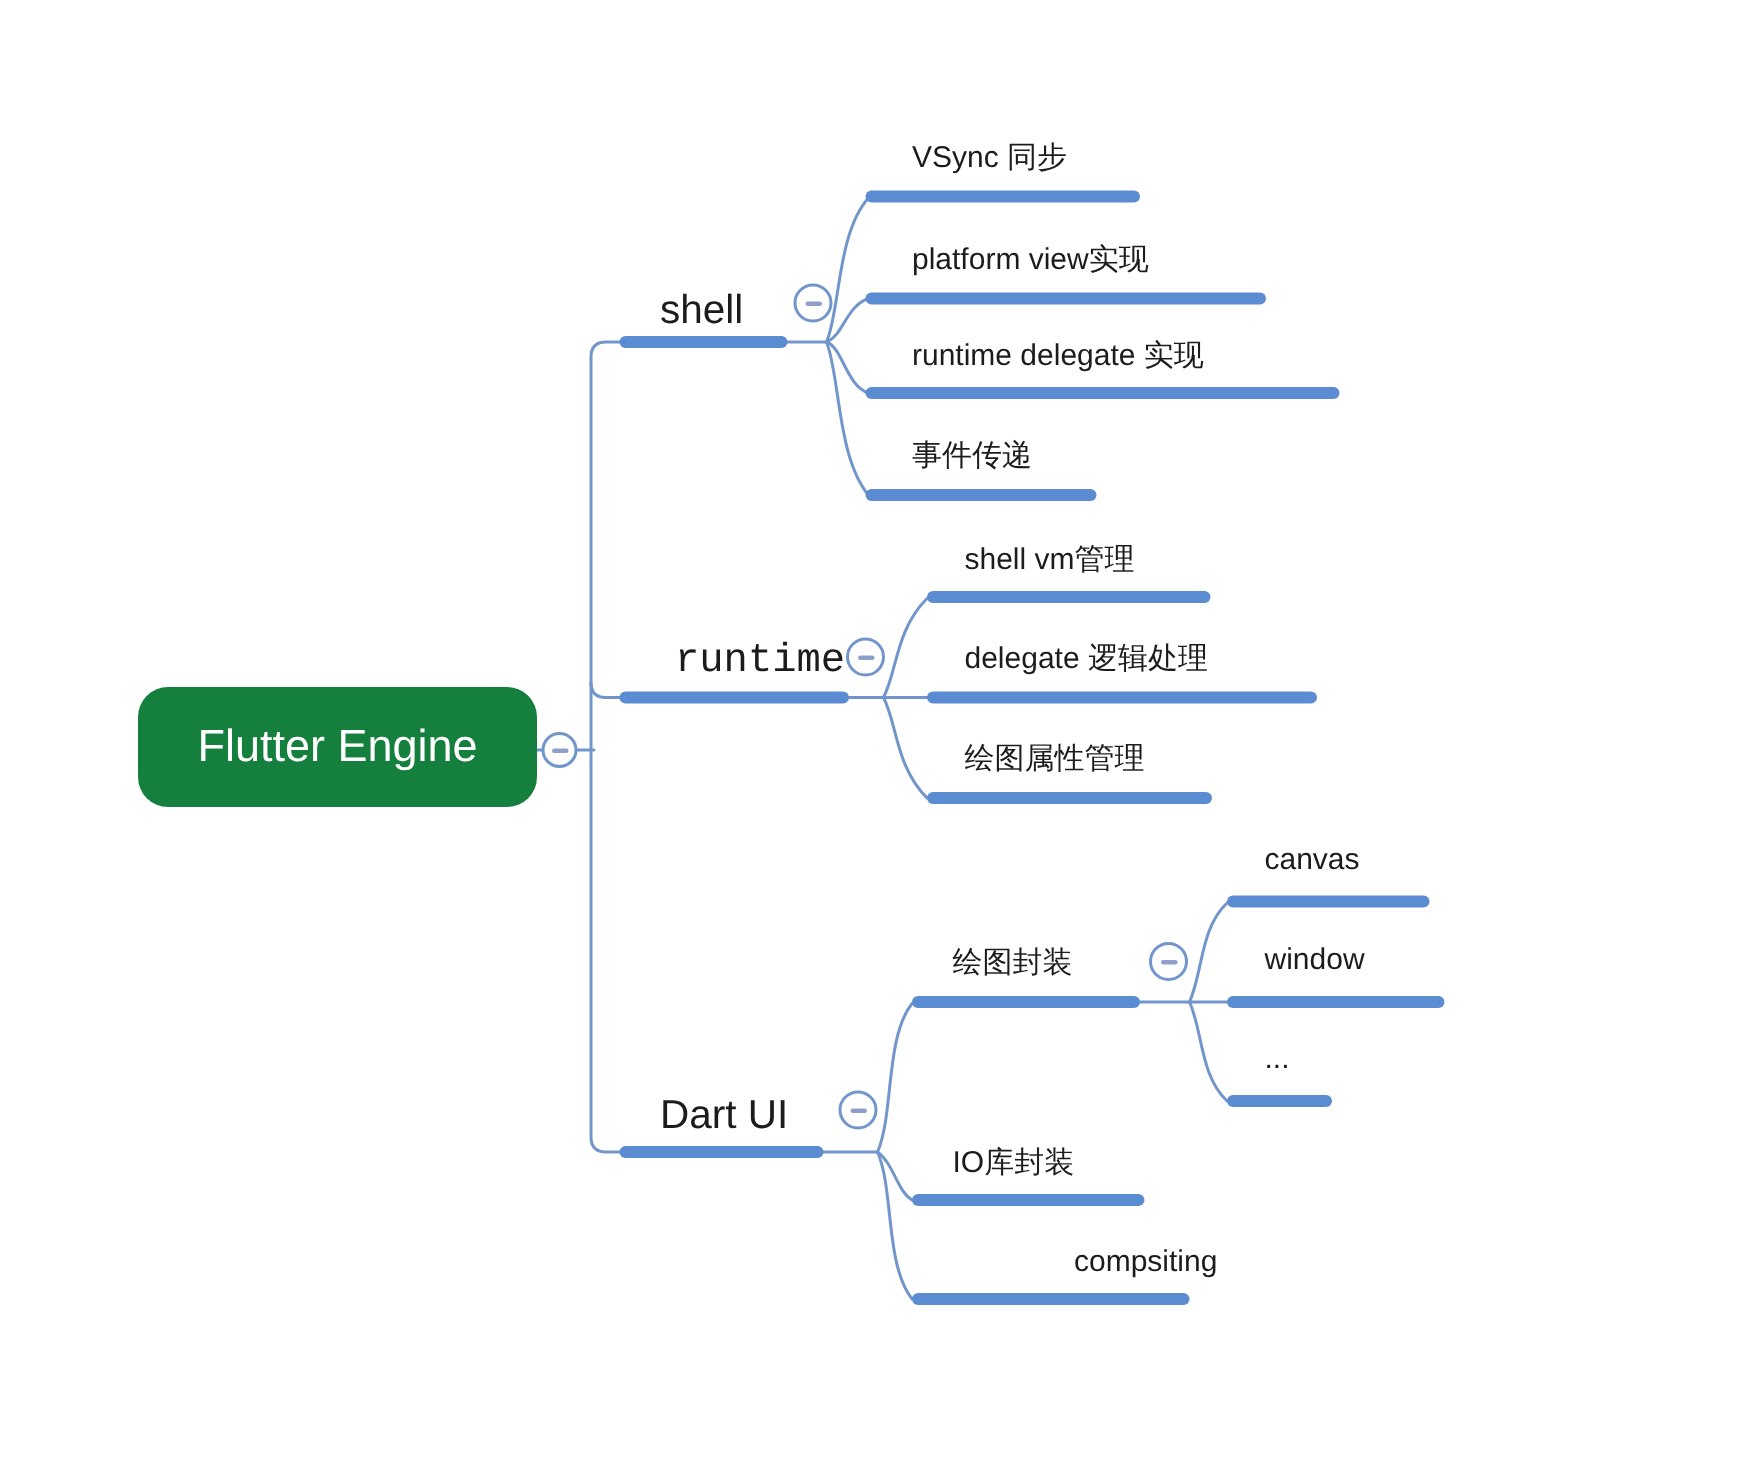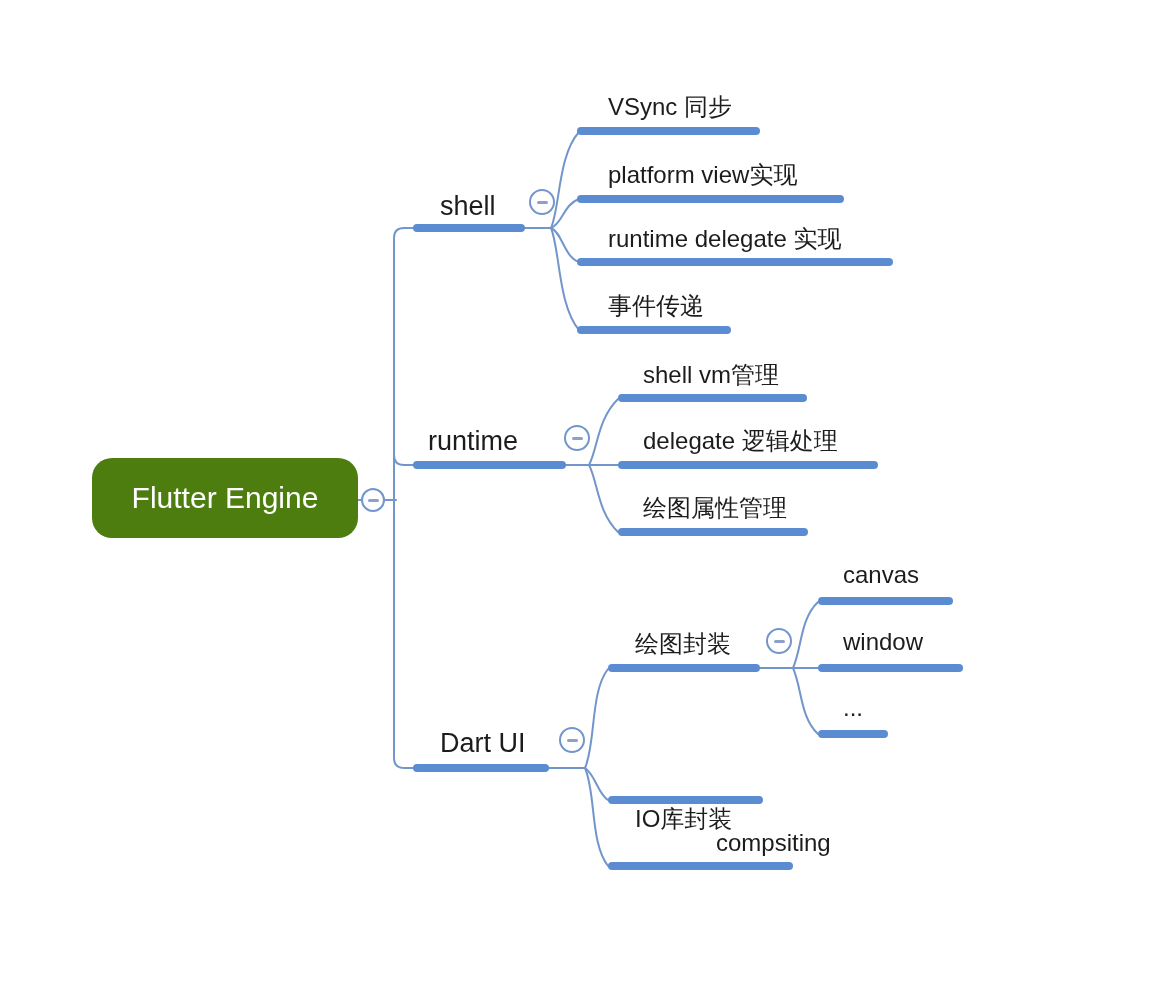--- a/index.html
+++ b/index.html
@@ -6,24 +6,24 @@
   #canvas {
     position:relative; width:1160px; height:982px; background:#ffffff;
     overflow:hidden; font-family:"Liberation Sans", sans-serif;
   }
   #wires { position:absolute; left:0; top:0; }
   .label {
     position:absolute; white-space:nowrap; color:#1c1c1c;
     font-family:"Liberation Sans", sans-serif; line-height:1.2; cursor:default;
   }
   .branch-label { font-size:27px;text-align:center; }
-  .child-label  { font-size:24px; }
+  .child-label  { font-size:20px; }
   .root-node {
     position:absolute; left:92px; top:458px; width:266px; height:80px;
-    background:#4d7c0f; border-radius:20px; color:#ffffff; font-size:30px;
+    background:#15803d; border-radius:20px; color:#ffffff; font-size:30px;
     display:flex; align-items:center; justify-content:center;
   }
   .toggle {
     position:absolute; box-sizing:border-box; background:#ffffff;
     border:2px solid #7296CB; border-radius:50%;
     display:flex; align-items:center; justify-content:center;
   }
   .toggle .dash { width:11px; height:3px; background:#8E9FCC; border-radius:2px; }
   .t24 { width:24px; height:24px; }
   .t26 { width:26px; height:26px; }
@@ -98,33 +98,33 @@
     <div class="dash"></div>
   </div>
   <div class="toggle t26" style="left:559px; top:727px;">
     <div class="dash"></div>
   </div>
   <div class="toggle t26" style="left:766px; top:628px;">
     <div class="dash"></div>
   </div>
 
   <div class="label branch-label" style="left:440px; top:190px;">shell</div>
-  <div class="label branch-label" style="left:428px; top:425px;">runtime</div>
+  <div class="label branch-label" style="left:450px; top:425px;font-family:Liberation Mono, monospace;">runtime</div>
   <div class="label branch-label" style="left:440px; top:727px;">Dart UI</div>
 
   <div class="label child-label" style="left:608px; top:93px;">VSync 同步</div>
   <div class="label child-label" style="left:608px; top:225px;">runtime delegate 实现</div>
   <div class="label child-label" style="left:608px; top:161px;">platform view实现</div>
   <div class="label child-label" style="left:608px; top:292px;">事件传递</div>
 
   <div class="label child-label" style="left:643px; top:361px;">shell vm管理</div>
   <div class="label child-label" style="left:643px; top:427px;text-align:center;">delegate 逻辑处理</div>
   <div class="label child-label" style="left:643px; top:494px;">绘图属性管理</div>
 
   <div class="label child-label" style="left:635px; top:630px;">绘图封装</div>
-  <div class="label child-label" style="left:635px; top:805px;">IO库封装</div>
+  <div class="label child-label" style="left:635px; top:763px;">IO库封装</div>
   <div class="label child-label" style="left:668px; top:829px;margin-left:48px;">compsiting</div>
 
   <div class="label child-label" style="left:843px; top:561px;">canvas</div>
   <div class="label child-label" style="left:843px; top:628px;">window</div>
   <div class="label child-label" style="left:843px; top:694px;">...</div>
 
 </div>
 
 </body></html>

